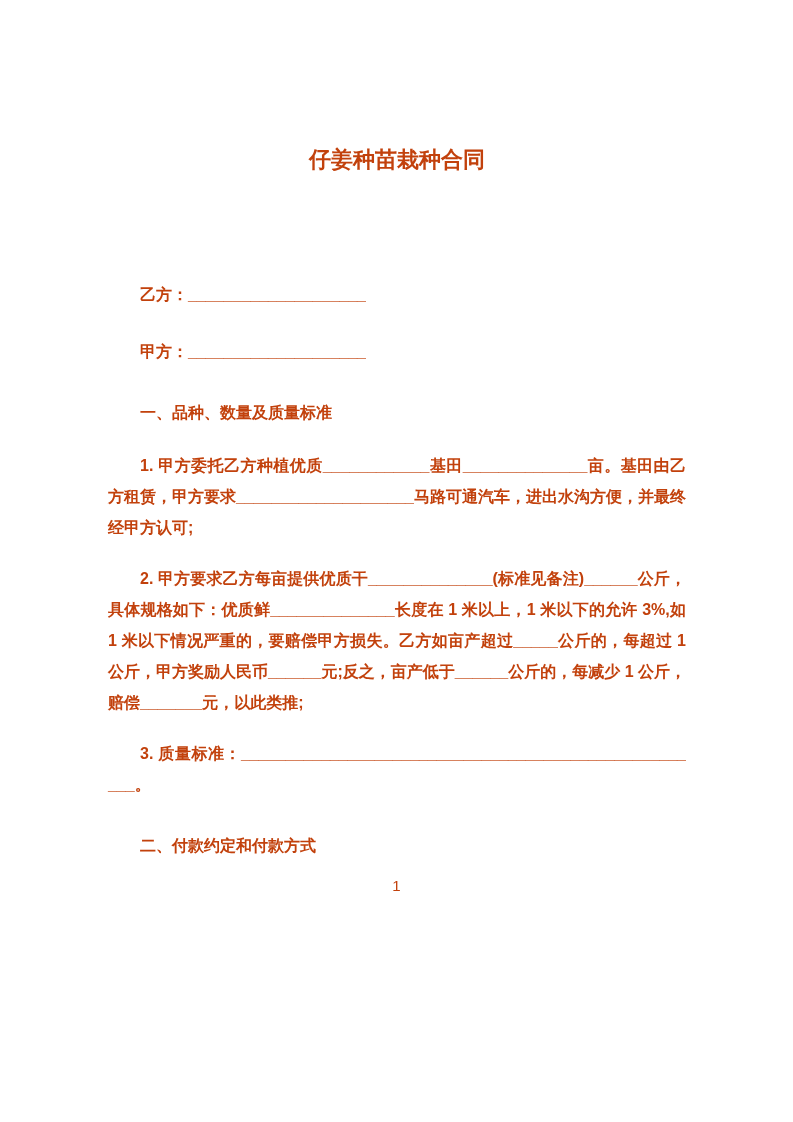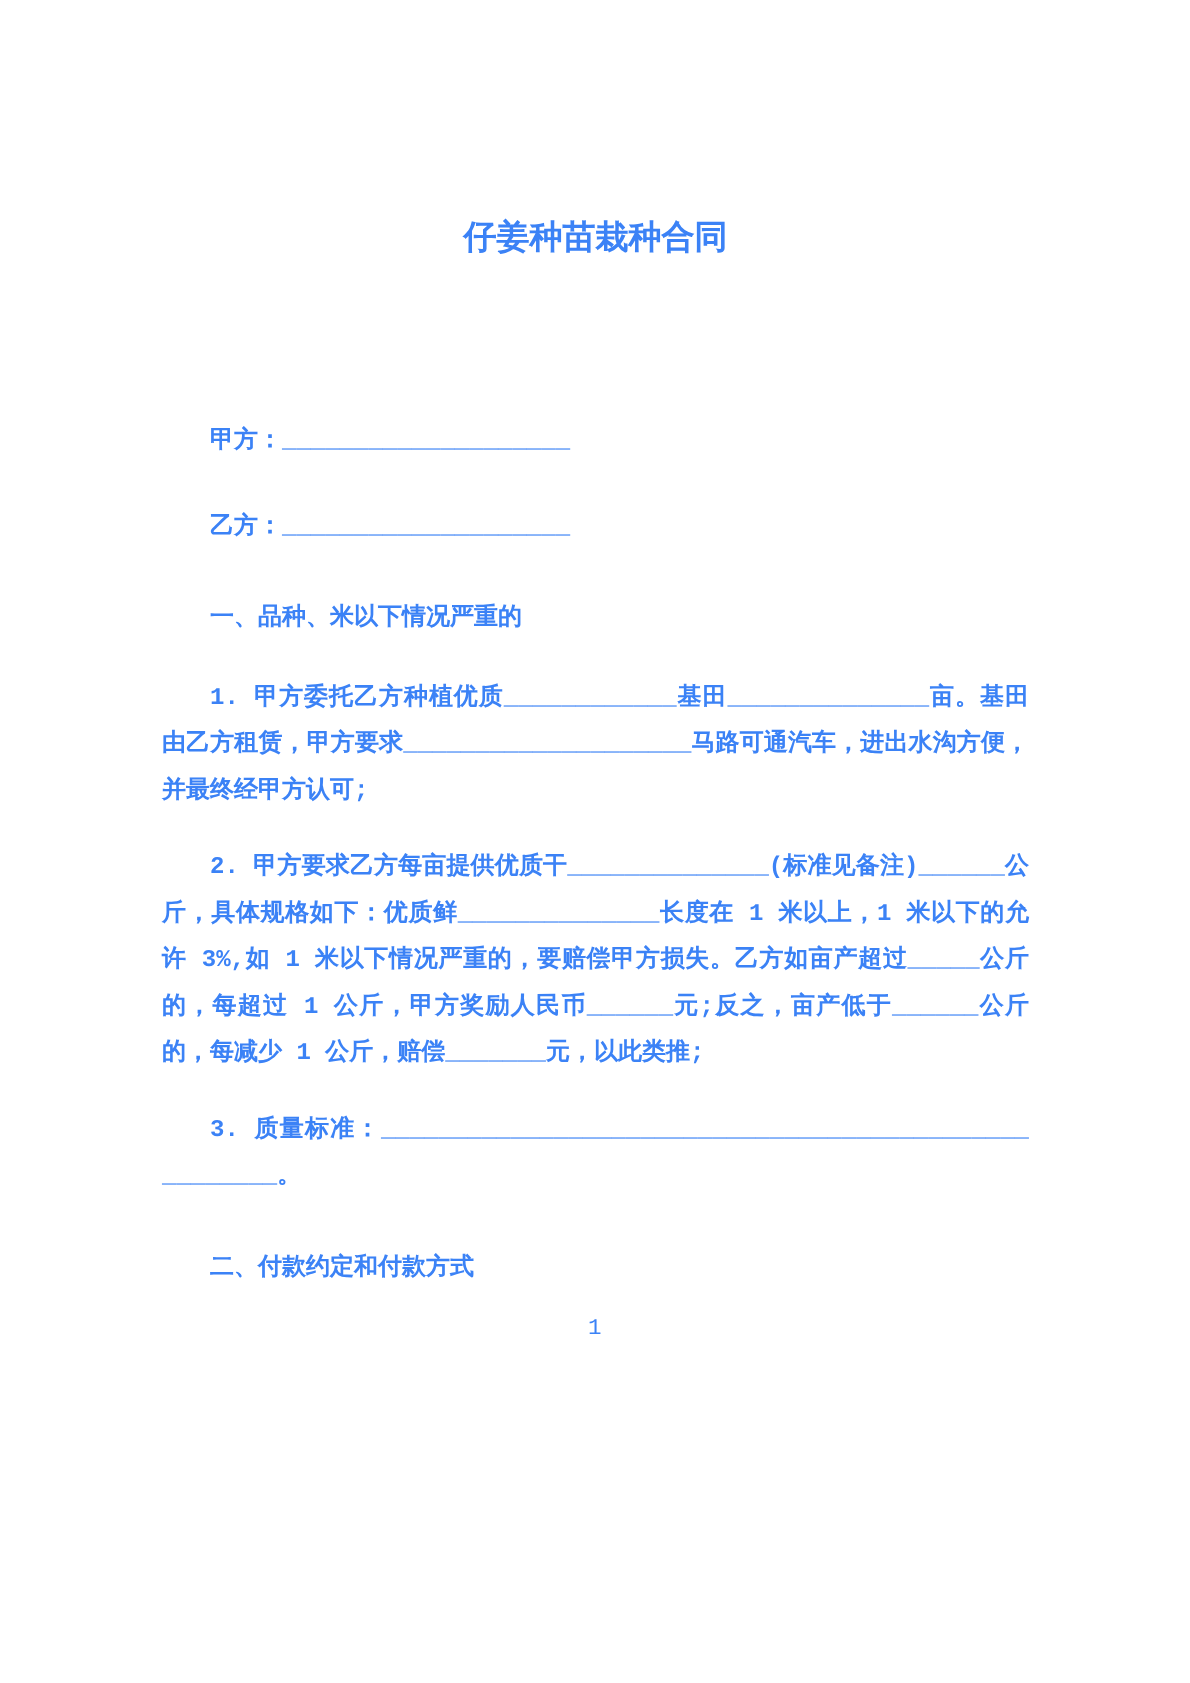--- a/index.html
+++ b/index.html
@@ -8,25 +8,25 @@
     background: #ffffff;
   }
   .page {
     position: relative;
     width: 793px;
     height: 938px;
     margin: 0 auto;
     background: #ffffff;
     box-sizing: border-box;
     padding: 143px 107px 0 108px;
-    font-family: Liberation Mono, monospace;
+    font-family: Liberation Sans, sans-serif;
     font-size: 16px;
     font-weight: bold;
     line-height: 31px;
-    color: #3b82f6;
+    color: #c2410c;
     overflow: hidden;
   }
   .doc-title {
     margin: 0 0 103px 0;
     text-align: center;
     font-size: 22px;
     line-height: 33px;
     font-weight: bold;
     text-indent: 0;
   }
@@ -58,26 +58,26 @@
     text-indent: 0;
   }
 </style>
 </head>
 <body>
 
 <div class="page">
 
   <h1 class="doc-title">仔姜种苗栽种合同</h1>
 
+  <p class="field-line">乙方：____________________</p>
+
   <p class="field-line">甲方：____________________</p>
 
-  <p class="field-line">乙方：____________________</p>
 
-
-  <p class="section-heading">一、品种、米以下情况严重的</p>
+  <p class="section-heading">一、品种、数量及质量标准</p>
 
   <p class="para">1. 甲方委托乙方种植优质____________基田______________亩。基田由乙方租赁，甲方要求____________________马路可通汽车，进出水沟方便，并最终经甲方认可;</p>
 
   <p class="para">2. 甲方要求乙方每亩提供优质干______________(标准见备注)______公斤，具体规格如下：优质鲜______________长度在 1 米以上，1 米以下的允许 3%,如 1 米以下情况严重的，要赔偿甲方损失。乙方如亩产超过_____公斤的，每超过 1 公斤，甲方奖励人民币______元;反之，亩产低于______公斤的，每减少 1 公斤，赔偿_______元，以此类推;</p>
 
   <p class="para">3. 质量标准：_____________________________________________________。</p>
 
   <p class="section-heading">二、付款约定和付款方式</p>
 
 

